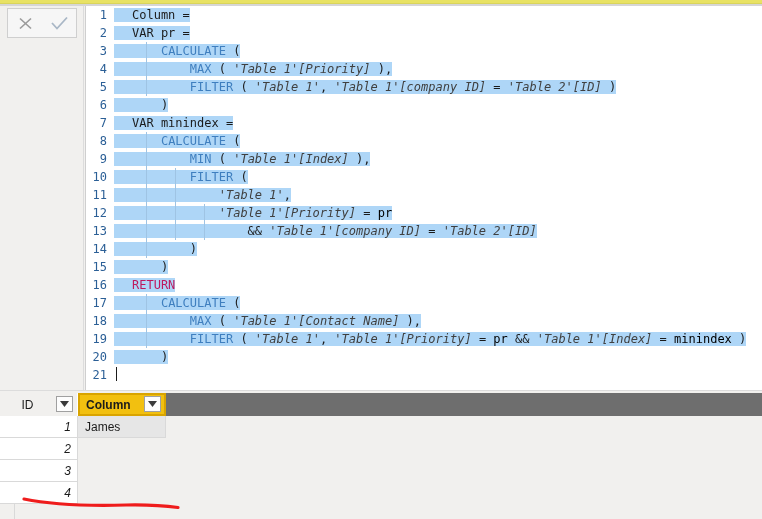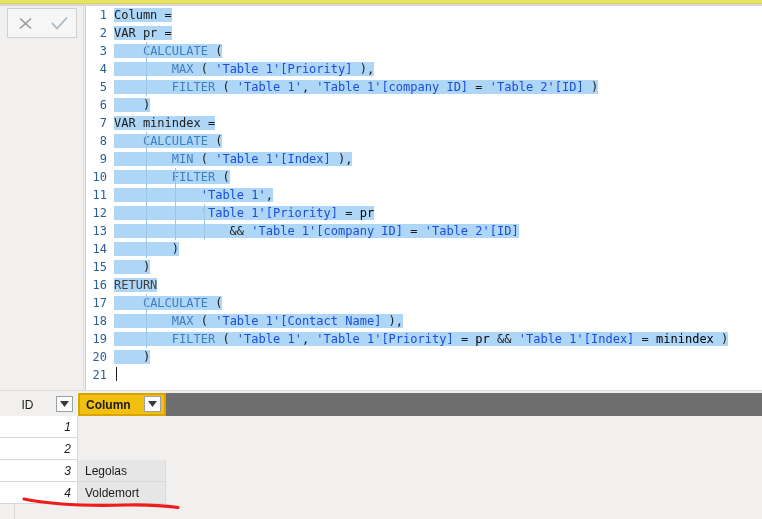--- a/index.html
+++ b/index.html
@@ -106,28 +106,29 @@
     user-select: none;
   }
   .code {
     position: relative;
     flex: 1 1 auto;
     line-height: 18px;
     padding-left: 2px;
   }
   .code .sel {
     background: #aed6f7;
+    padding-left: 18px;
   }
 
   
   .t-plain  { color: #1b1b1b; }
-  .t-kw     { color: #404040; }     
+  .t-kw     { color: #be185d; }     
   .t-fn     { color: #3f7fbf; }     
   .t-var    { color: #000000; }     
-  .t-ref    { color: #1d4ed8; }     
+  .t-ref    { color: #404040; font-style: italic; }     
   .t-punct  { color: #1b1b1b; }
 
   .indent-guide {
     position: absolute;
     top: 0; bottom: 0;
     width: 1px;
     background: #9fc4e4;
   }
 
   .caret {
@@ -304,31 +305,30 @@
           <div class="dd">
             <svg width="9" height="6" viewBox="0 0 9 6">
               <polygon points="0,0 9,0 4.5,6" fill="#3a3a3a"></polygon>
             </svg>
           </div>
         </div>
       </div>
     <div class="grid-rows" id="grid-rows">
         <div class="grow">
           <div class="cell idc">1</div>
+          <div class="cell valc">James</div>
         </div>
         <div class="grow">
           <div class="cell idc">2</div>
         </div>
         <div class="grow">
           <div class="cell idc">3</div>
-          <div class="cell valc">Legolas</div>
         </div>
         <div class="grow">
           <div class="cell idc">4</div>
-          <div class="cell valc">Voldemort</div>
         </div>
       </div>
     <div class="grid-tail">
         <div class="stub"></div>
       </div>
   </div>
 
   <svg class="annotation" viewBox="0 0 170 18" preserveAspectRatio="none">
     <path id="anno-path" d="M6,3 C30,8 70,10 108,9 C128,8.6 146,9.6 160,11.5" fill="none" stroke="#ef1c1c" stroke-width="3.2" stroke-linecap="round"></path>
   </svg>

